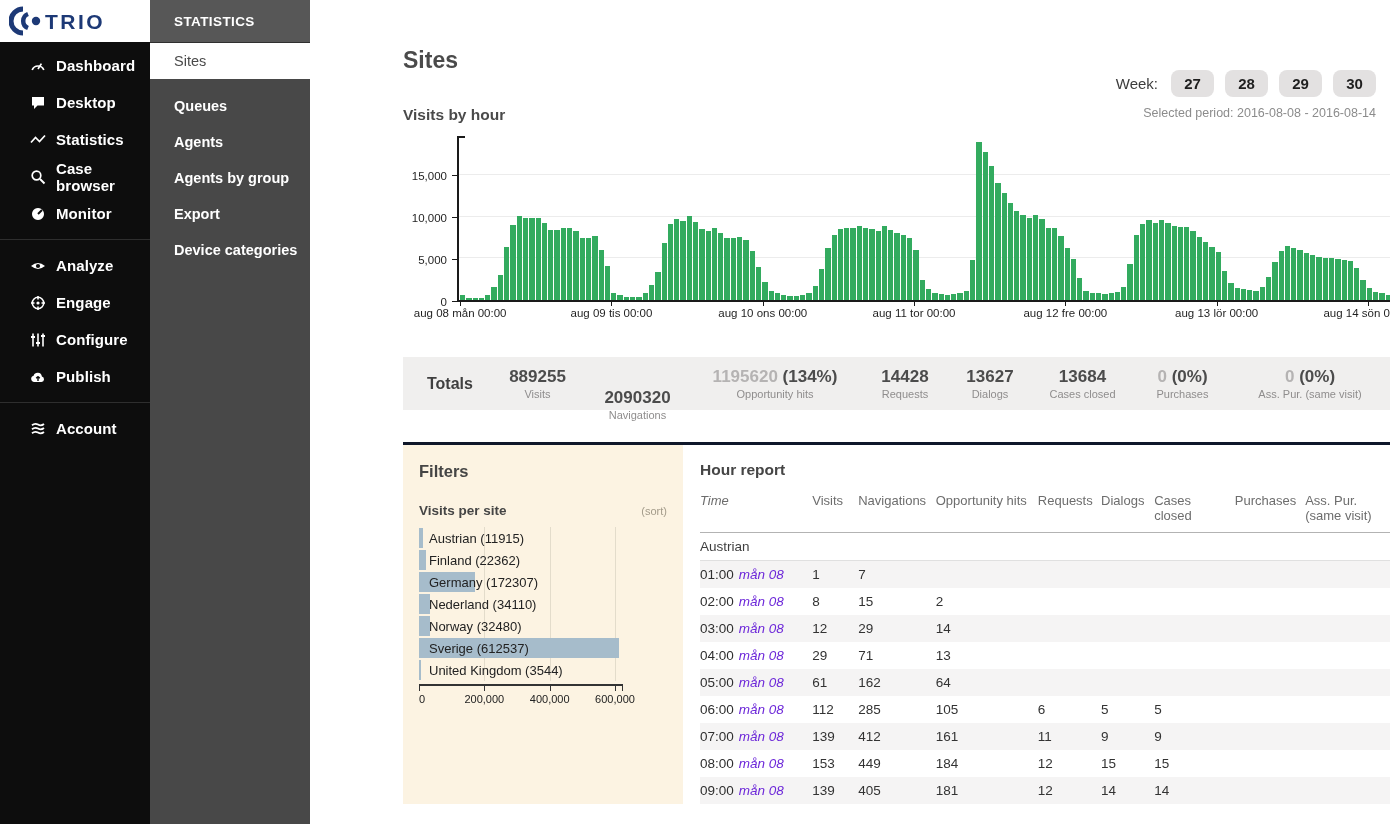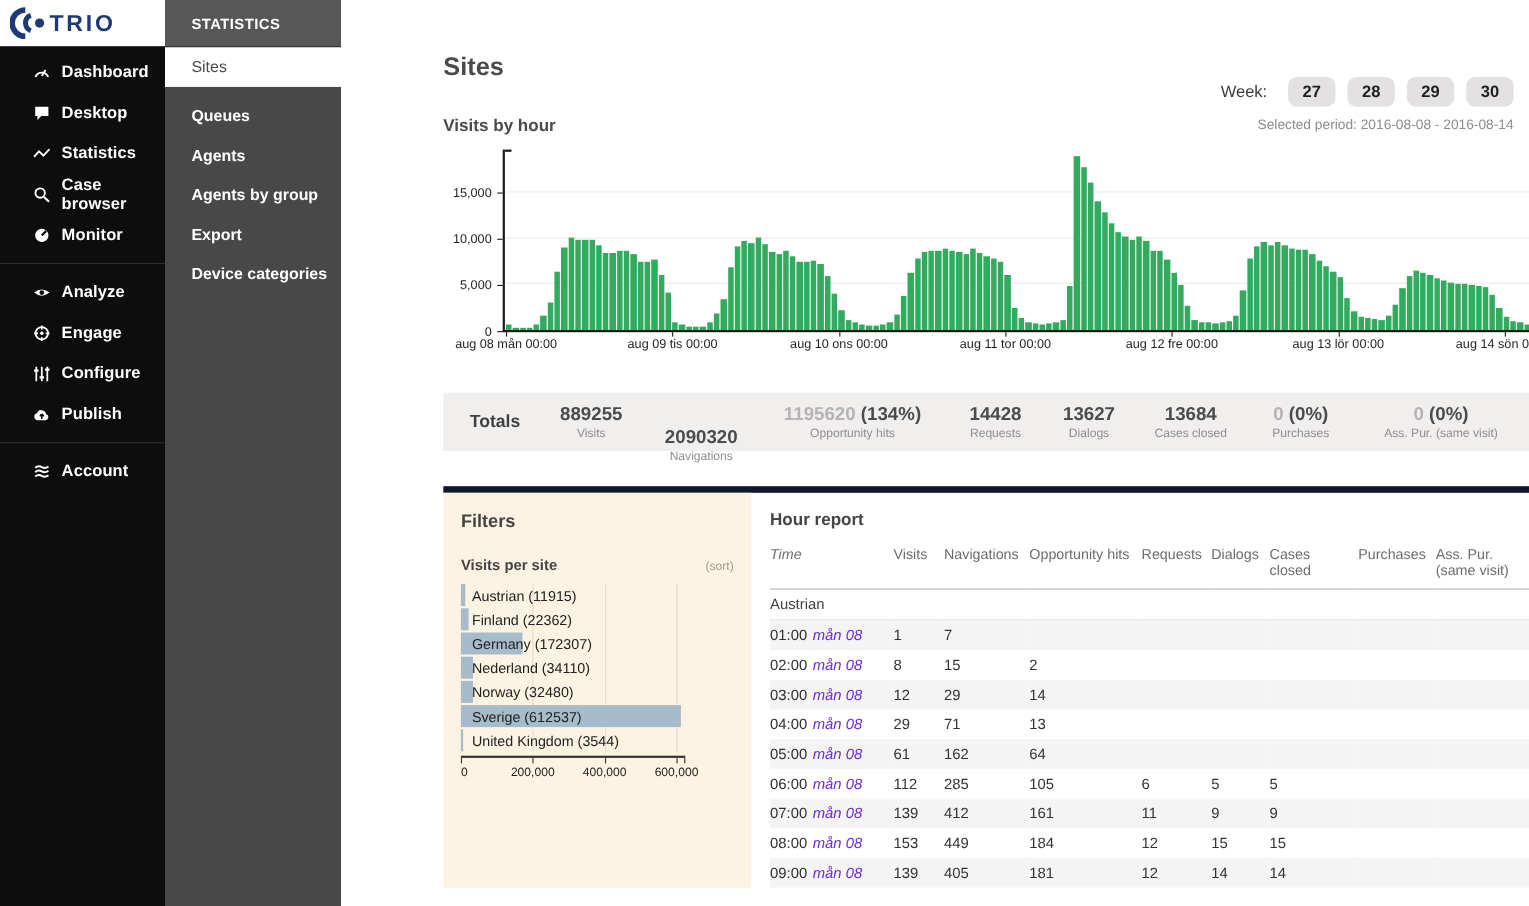--- a/index.html
+++ b/index.html
@@ -25,21 +25,21 @@
     font-size:14.5px; font-weight:700; cursor:pointer; }
   .sm-item.selected { background:#fff; color:#4a4a4a; font-weight:400; margin-bottom:9px; }
 
   
   .main { flex:1 1 auto; position:relative; background:#fff; overflow:hidden; }
   .content { padding-left:93px; }
   .page-title { margin-top:47px; font-size:23px; font-weight:700; color:#4a4a4a; }
 
   .week-block { position:absolute; top:70px; right:14px; text-align:right; }
   .week-row { display:flex; align-items:center; justify-content:flex-end; gap:11px; }
-  .week-label { font-size:15px; color:#3d3d3d; margin-right:8px; }
+  .week-label { font-size:15px; color:#3d3d3d; margin-right:2px; }
   .week-pill { width:43px; height:27px; border:none; border-radius:8px; background:#e3e1e1;
     font-family:inherit; font-size:15px; font-weight:600; color:#1f1f1f; cursor:pointer; }
   .period { margin-top:9px; font-size:12.5px; color:#8c8c8c; }
 
   
   .chart-title { margin-top:32px; font-size:15.5px; font-weight:700; color:#4a4a4a; }
   .hour-chart { display:flex; margin-top:12px; }
   .y-gutter { width:54px; flex:0 0 54px; position:relative; height:166px; }
   .y-label { position:absolute; right:10px; transform:translateY(50%); font-size:11.5px; color:#1f1f1f; }
   .y-tick { position:absolute; right:0; width:5px; height:1px; background:#1a1a1a; }
@@ -54,21 +54,21 @@
 
   
   .totals { margin-top:37px; background:#f0efee; height:53px; display:flex; align-items:center; }
   .totals-label { width:87px; flex:0 0 87px; padding-left:24px; font-size:16px; font-weight:700; color:#3f3f3f; }
   .metric { text-align:center; }
   .metric .val { font-size:17px; font-weight:700; color:#4c4c4c; line-height:19px; white-space:nowrap; }
   .metric .val .muted { color:#b5b3b3; }
   .metric .cap { font-size:11px; color:#8f8d8d; margin-top:2px; }
 
   
-  .bottom { margin-top:32px; border-top:6px solid #0f172a; display:flex; align-items:stretch; }
+  .bottom { margin-top:32px; border-top:3px solid #0f172a; display:flex; align-items:stretch; }
   .filters { width:280px; flex:0 0 280px; background:#fcf3e2; min-height:272px; padding:17px 16px; }
   .filters-title { font-size:16.5px; font-weight:700; color:#454545; }
   .fsection-row { display:flex; align-items:baseline; justify-content:space-between; margin-top:22px; }
   .fsection-title { font-size:13.5px; font-weight:700; color:#454545; }
   .sort-link { font-size:11px; color:#a39b8a; cursor:pointer; }
   .fbars { position:relative; margin-top:9px; }
   .fgrid { position:absolute; top:0; bottom:0; width:1px; background:#e3dccb; }
   .frow { position:relative; height:22px; display:flex; align-items:center; cursor:pointer; }
   .fbar { position:absolute; left:0; top:1px; bottom:1px; background:#a6bccb; }
   .flabel { position:relative; margin-left:10px; font-size:13px; color:#222; white-space:nowrap; }

